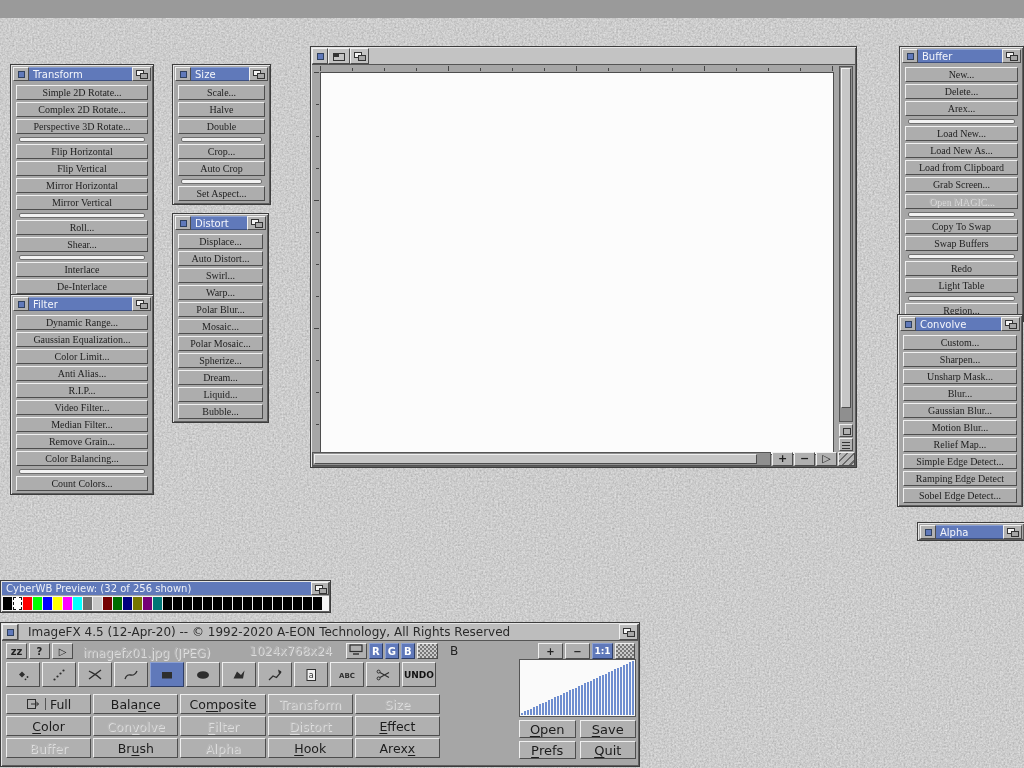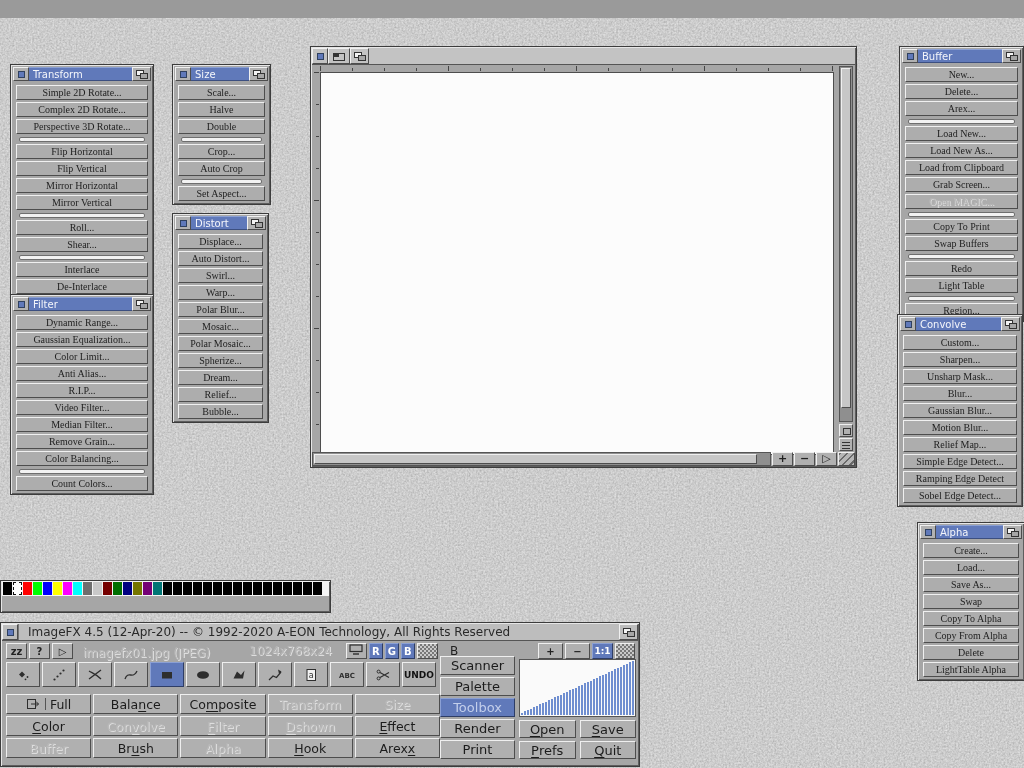--- a/index.html
+++ b/index.html
@@ -205,21 +205,21 @@
     <div class="pbody">
         <div class="pbtn">Displace...</div>
         <div class="pbtn">Auto Distort...</div>
         <div class="pbtn">Swirl...</div>
         <div class="pbtn">Warp...</div>
         <div class="pbtn">Polar Blur...</div>
         <div class="pbtn">Mosaic...</div>
         <div class="pbtn">Polar Mosaic...</div>
         <div class="pbtn">Spherize...</div>
         <div class="pbtn">Dream...</div>
-        <div class="pbtn">Relief...</div>
+        <div class="pbtn">Liquid...</div>
         <div class="pbtn">Bubble...</div>
       </div>
   </div>
 
   <div class="panel" style="left:10px;top:294px;width:142px;">
     <div class="ptitle">
       <span class="gclose">
           <i></i>
         </span>
       <span class="ptext">Filter</span>
@@ -258,21 +258,21 @@
         <div class="pbtn">New...</div>
         <div class="pbtn">Delete...</div>
         <div class="pbtn">Arex...</div>
         <div class="pdiv"></div>
         <div class="pbtn">Load New...</div>
         <div class="pbtn">Load New As...</div>
         <div class="pbtn">Load from Clipboard</div>
         <div class="pbtn">Grab Screen...</div>
         <div class="pbtn ghost">Open MAGIC...</div>
         <div class="pdiv"></div>
-        <div class="pbtn">Copy To Print</div>
+        <div class="pbtn">Copy To Swap</div>
         <div class="pbtn">Swap Buffers</div>
         <div class="pdiv"></div>
         <div class="pbtn">Redo</div>
         <div class="pbtn">Light Table</div>
         <div class="pdiv"></div>
         <div class="pbtn">Region...</div>
       </div>
   </div>
 
   <div class="panel" style="left:897px;top:314px;width:124px;">
@@ -304,30 +304,20 @@
     <div class="ptitle">
       <span class="gclose">
           <i></i>
         </span>
       <span class="ptext">Alpha</span>
       <span class="gdepth">
           <i class="b"></i>
           <i class="f"></i>
         </span>
     </div>
-    <div class="pbody">
-        <div class="pbtn">Create...</div>
-        <div class="pbtn">Load...</div>
-        <div class="pbtn">Save As...</div>
-        <div class="pbtn">Swap</div>
-        <div class="pbtn">Copy To Alpha</div>
-        <div class="pbtn">Copy From Alpha</div>
-        <div class="pbtn">Delete</div>
-        <div class="pbtn">LightTable Alpha</div>
-      </div>
   </div>
 
   <div class="window" id="image-window">
     <div class="iw-title lgbar">
       <span class="gclose">
           <i></i>
         </span>
       <span class="gzoom">
           <i></i>
         </span>
@@ -385,20 +375,27 @@
           <i class="thumb"></i>
         </div>
       <div class="iw-zbtn">+</div>
       <div class="iw-zbtn">−</div>
       <div class="iw-zbtn">▷</div>
       <div class="iw-resize"></div>
     </div>
   </div>
 
   <div class="window" id="palette-window">
+    <div class="pw-title">
+      <span class="pw-text">CyberWB Preview:  (32 of 256 shown)</span>
+      <span class="gdepth">
+          <i class="b"></i>
+          <i class="f"></i>
+        </span>
+    </div>
     <div class="pw-body">
         <span class="swatch" style="background: rgb(0, 0, 0);"></span>
         <span class="swatch sel" style="background: rgb(255, 255, 255);"></span>
         <span class="swatch" style="background: rgb(255, 0, 0);"></span>
         <span class="swatch" style="background: rgb(0, 255, 0);"></span>
         <span class="swatch" style="background: rgb(0, 0, 255);"></span>
         <span class="swatch" style="background: rgb(255, 255, 0);"></span>
         <span class="swatch" style="background: rgb(255, 0, 255);"></span>
         <span class="swatch" style="background: rgb(0, 255, 255);"></span>
         <span class="swatch" style="background: rgb(110, 110, 110);"></span>
@@ -566,21 +563,21 @@
           <span>Con</span>
           <span class="u">v</span>
           <span>olve</span>
         </div>
         <div class="gbtn ghost">
           <span class="u">F</span>
           <span>ilter</span>
         </div>
         <div class="gbtn ghost">
           <span class="u">D</span>
-          <span>shown</span>
+          <span>istort</span>
         </div>
         <div class="gbtn">
           <span class="u">E</span>
           <span>ffect</span>
         </div>
         <div class="gbtn ghost">
           <span>Buffer</span>
         </div>
         <div class="gbtn">
           <span>Br</span>
@@ -591,27 +588,20 @@
           <span>Alpha</span>
         </div>
         <div class="gbtn">
           <span class="u">H</span>
           <span>ook</span>
         </div>
         <div class="gbtn">
           <span>Arex</span>
           <span class="u">x</span>
         </div>
-      </div>
-    <div class="tw-rcol">
-        <div class="rbtn">Scanner</div>
-        <div class="rbtn">Palette</div>
-        <div class="rbtn sel">Toolbox</div>
-        <div class="rbtn">Render</div>
-        <div class="rbtn">Print</div>
       </div>
     <div class="tw-hist">
         <span class="hbar" style="height: 4%; background: rgb(111, 142, 208);"></span>
         <span class="hbar" style="height: 6.59459%; background: rgb(111, 142, 208);"></span>
         <span class="hbar" style="height: 9.18919%; background: rgb(111, 142, 208);"></span>
         <span class="hbar" style="height: 11.7838%; background: rgb(111, 142, 208);"></span>
         <span class="hbar" style="height: 14.3784%; background: rgb(111, 142, 208);"></span>
         <span class="hbar" style="height: 16.973%; background: rgb(111, 142, 208);"></span>
         <span class="hbar" style="height: 19.5676%; background: rgb(111, 142, 208);"></span>
         <span class="hbar" style="height: 22.1622%; background: rgb(111, 142, 208);"></span>

